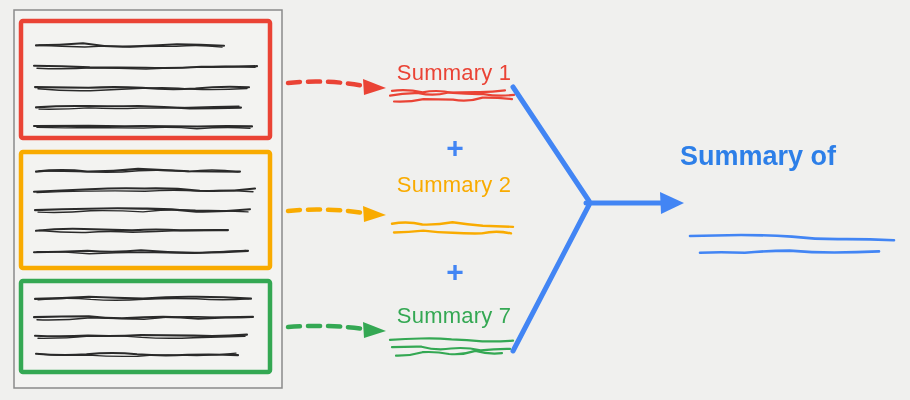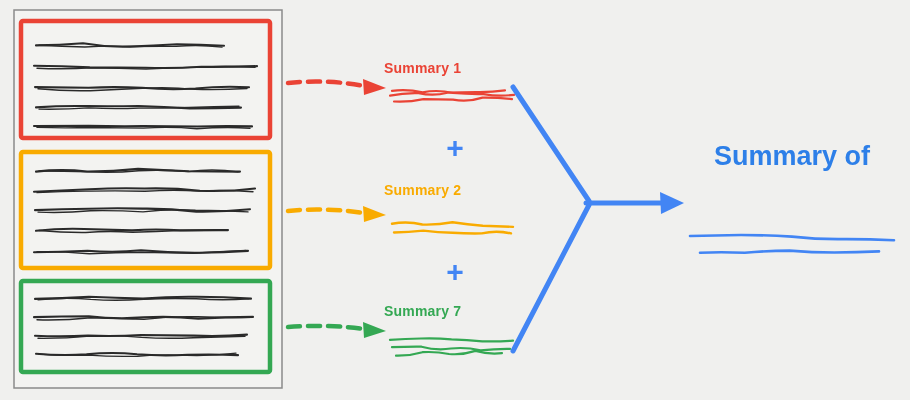--- a/index.html
+++ b/index.html
@@ -14,28 +14,28 @@
   .chunk.c-green{stroke:var(--green,#34A853)}
   .dash{fill:none;stroke-width:4.5;stroke-dasharray:12 8;stroke-linecap:round}
   .dash.c-red{stroke:var(--red)}
   .dash.c-orange{stroke:var(--orange)}
   .dash.c-green{stroke:var(--green)}
   .head-red{fill:var(--red)}
   .head-orange{fill:var(--orange)}
   .head-green{fill:var(--green)}
   .head-blue{fill:var(--blue,#4285F4)}
   .fork{fill:none;stroke:var(--blue,#4285F4);stroke-width:5;stroke-linecap:round}
-  .label{position:absolute;width:140px;font-size:14px;font-weight:bold;letter-spacing:.2px}
+  .label{position:absolute;width:140px;text-align:center;font-size:22px;font-weight:normal;letter-spacing:.2px}
   .label.s1{left:384px;top:60px;color:var(--red,#EA4335)}
-  .label.s2{left:384px;top:182px;color:var(--orange,#F9AB00)}
+  .label.s2{left:384px;top:172px;color:var(--orange,#F9AB00)}
   .label.s3{left:384px;top:303px;color:var(--green,#34A853)}
   .plus{position:absolute;left:428px;width:54px;text-align:center;font-size:30px;font-weight:bold;color:var(--blue,#4285F4)}
   .plus.p1{top:131px}
   .plus.p2{top:255px}
-  .title{position:absolute;left:680px;top:138px;width:224px;text-align:center;font-size:27px;line-height:37px;font-weight:bold;color:var(--title_blue,#2D7FE8)}
+  .title{position:absolute;left:680px;top:138px;width:224px;font-size:27px;line-height:37px;font-weight:bold;color:var(--title_blue,#2D7FE8)}
 </style>
 </head>
 <body>
 
 <div class="canvas">
 
   <svg class="art" viewBox="0 0 910 400" aria-hidden="true">
 
     <rect class="doc-box" x="14" y="10" width="268" height="378"></rect>
     <rect class="chunk c-red" x="21" y="21" width="249" height="117" rx="2"></rect>

